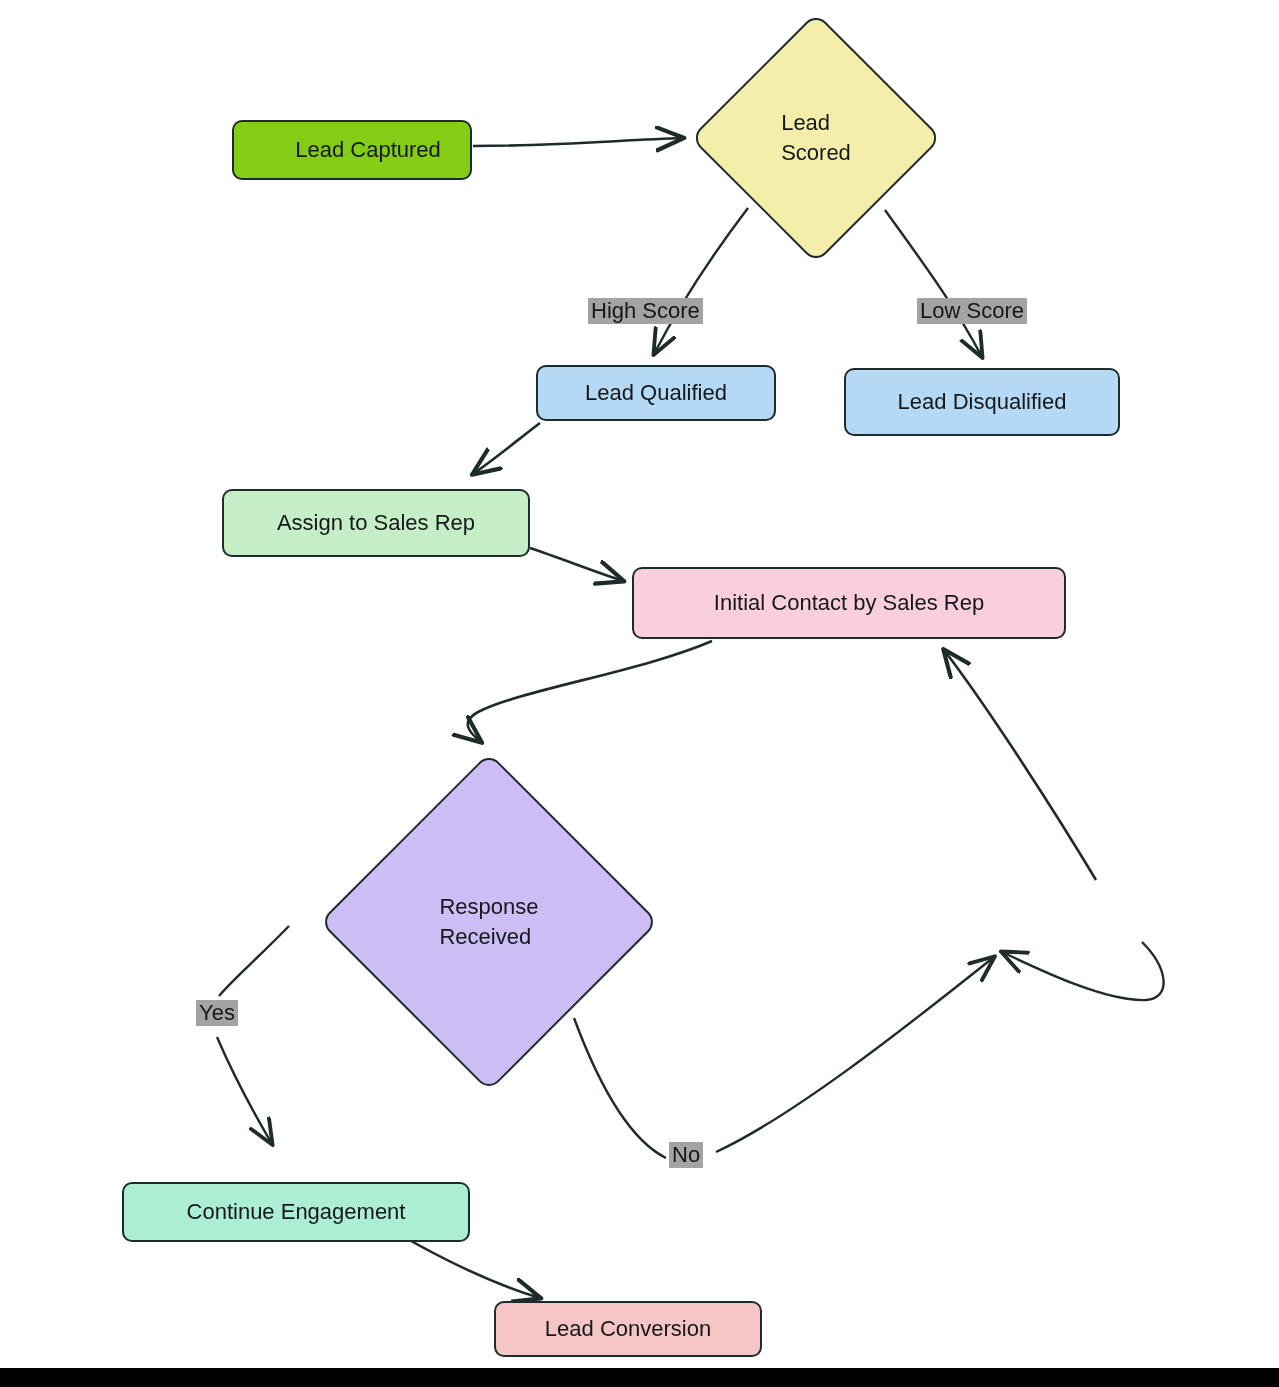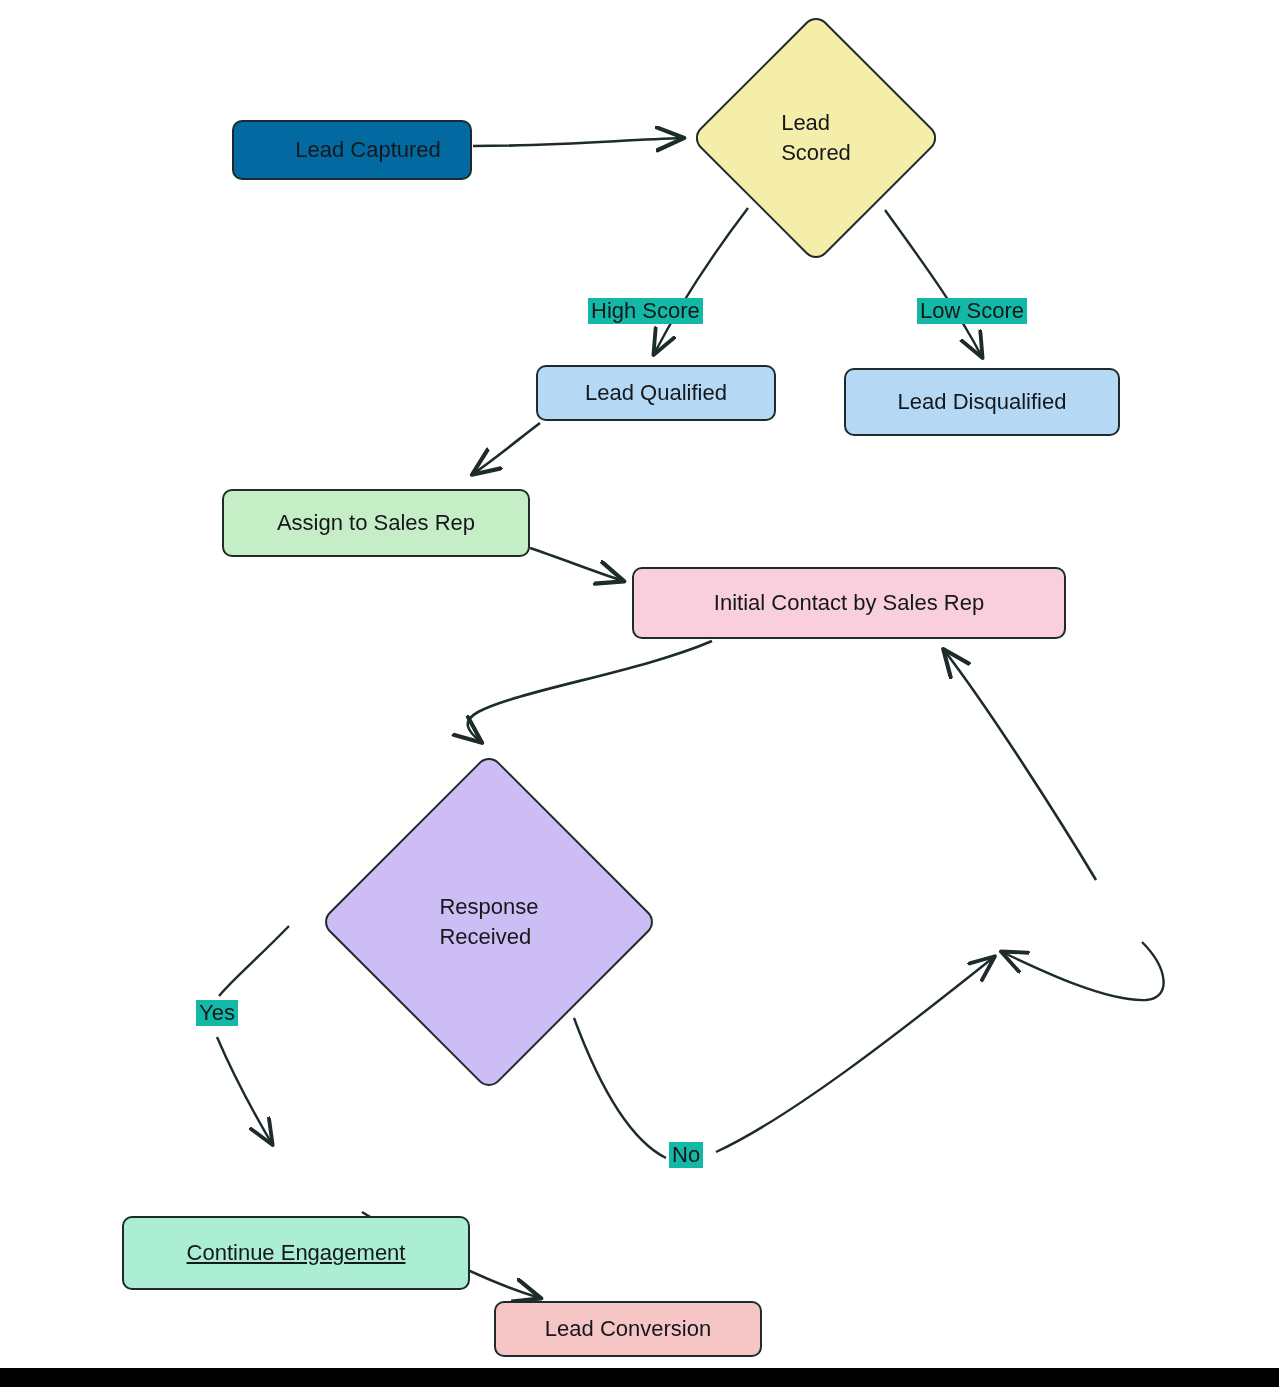--- a/index.html
+++ b/index.html
@@ -74,21 +74,21 @@
     color: #14181a;
     font-size: 22px;
     line-height: 1.35;
     white-space: pre-line;
   }
   .edge-label {
     position: absolute;
     color: #14181a;
     font-size: 22px;
     white-space: nowrap;
-    background: #14b8a6;
+    background: #a3a3a3;
     padding: 0 3px;
   }
   #bottom-bar {
     position: absolute;
     left: 0;
     top: 1368px;
     width: 1279px;
     height: 19px;
     background: #000000;
   }
@@ -124,21 +124,21 @@
     <path d="M574,1018 C600,1088 630,1140 666,1158" fill="none" stroke="#1d2b2b" stroke-width="2.4"></path>
     <path d="M716,1152 C790,1118 900,1032 994,957" fill="none" stroke="#1d2b2b" stroke-width="2.4" marker-end="url(#ah)"></path>
 
     <path d="M1096,880 C1060,820 990,710 944,650" fill="none" stroke="#1d2b2b" stroke-width="2.6" marker-end="url(#ah)"></path>
 
     <path d="M1142,942 C1168,968 1172,998 1146,1000 C1106,1002 1040,970 1002,952" fill="none" stroke="#1d2b2b" stroke-width="2.4" marker-end="url(#ah)"></path>
 
     <path d="M362,1212 C420,1248 480,1280 540,1298" fill="none" stroke="#1d2b2b" stroke-width="2.6" marker-end="url(#ah)"></path>
   </svg>
 
-  <div class="node" style="left:232px; top:120px; width:240px; height:60px; background:#0369a1;padding-left:32px;">
+  <div class="node" style="left:232px; top:120px; width:240px; height:60px; background:#84cc16;padding-left:32px;">
     <span>Lead Captured</span>
   </div>
 
   <div class="diamond-wrap" style="left:727px; top:49px; width:178px; height:178px;">
     <div class="diamond-shape" style="width:178px; height:178px; background:#f5eeaa;"></div>
     <div class="diamond-label">Lead
 Scored</div>
   </div>
 
   <div class="edge-label" style="left:588px; top:298px;">High Score</div>
@@ -165,21 +165,21 @@
     <div class="diamond-shape" style="width:240px; height:240px; background:#cdbdf5;"></div>
     <div class="diamond-label">Response
 Received</div>
   </div>
 
 
   <div class="edge-label" style="left:196px; top:1000px;">Yes</div>
 
   <div class="edge-label" style="left:669px; top:1142px;">No</div>
 
-  <div class="node" style="left:122px; top:1216px; width:348px; height:74px; background:#abeed3;text-decoration:underline;">
+  <div class="node" style="left:122px; top:1182px; width:348px; height:60px; background:#abeed3;">
     <span>Continue Engagement</span>
   </div>
 
   <div class="node" style="left:494px; top:1301px; width:268px; height:56px; background:#f6c6c6;">
     <span>Lead Conversion</span>
   </div>
 
   <div id="bottom-bar"></div>
 </div>
 

